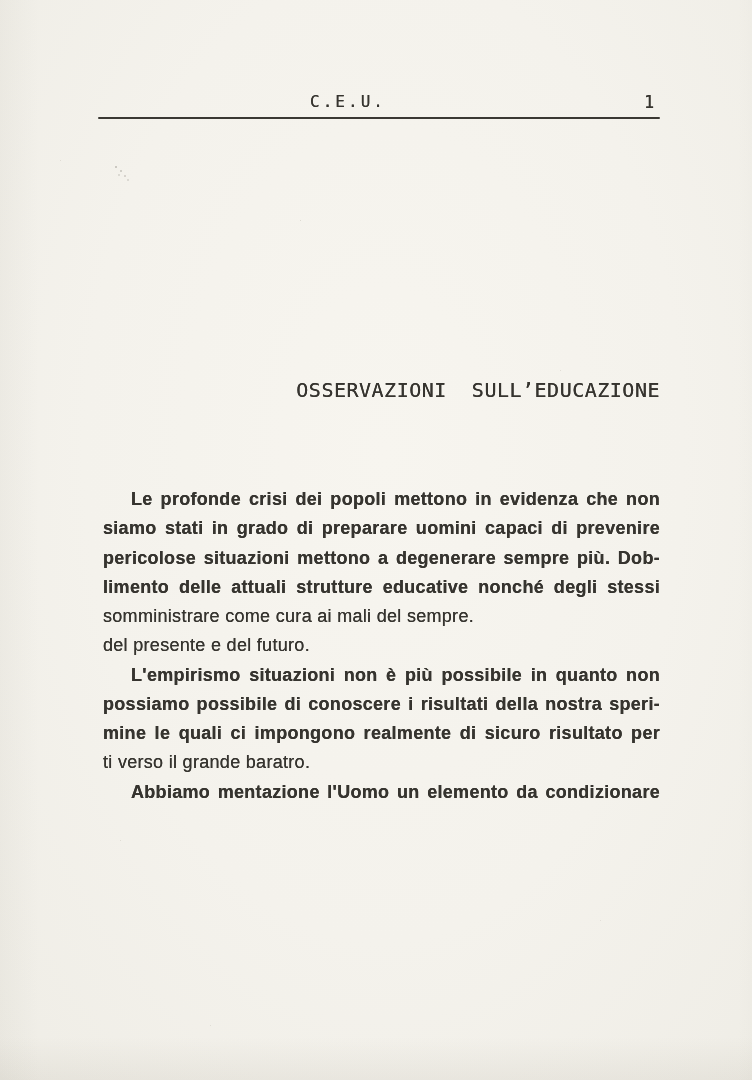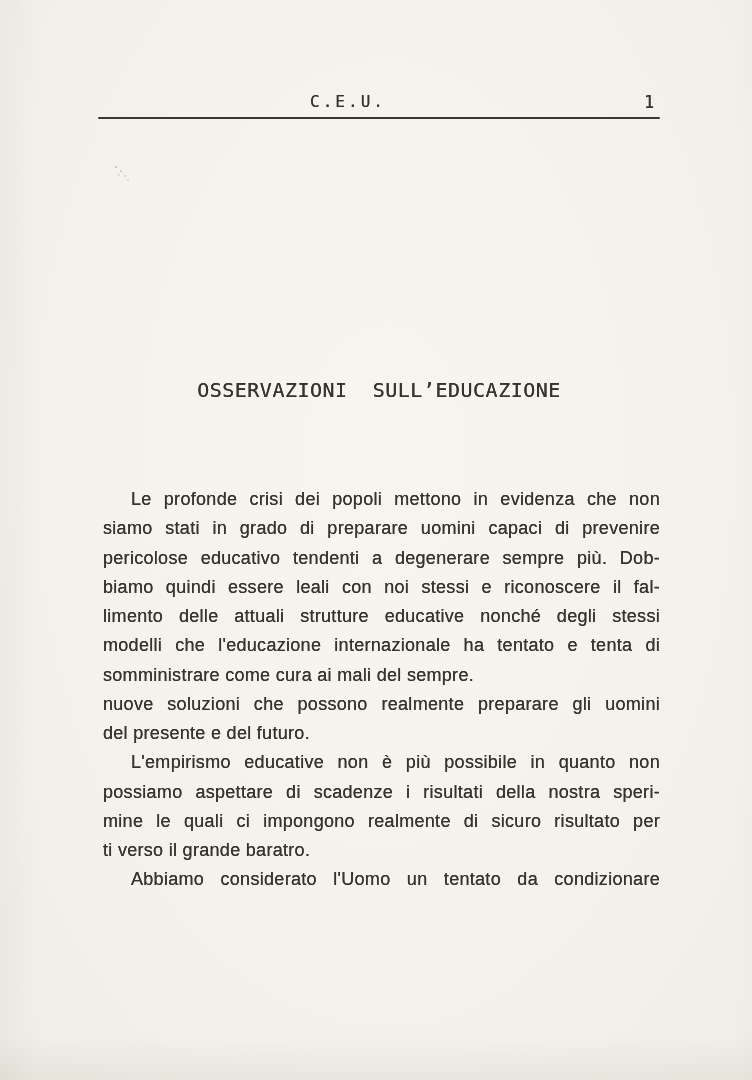--- a/index.html
+++ b/index.html
@@ -49,21 +49,21 @@
     background: #3a3833;
     border-radius: 1px;
   }
 
   
   .title-block {
     position: absolute;
     top: 315px;
     left: 98px;
     width: 562px;
-    text-align: center;
+    text-align: right;
     font-family: "DejaVu Sans Mono", monospace;
     font-size: 20px;
     line-height: 30px;
     letter-spacing: 0.5px;
     white-space: pre;
     text-shadow: 0 0 0.6px #36342f;
   }
 
   
   .body-text {
@@ -77,20 +77,21 @@
     text-shadow: 0 0 0.4px #3a3833;
   }
   .body-text .line {
     height: 29.25px;
     white-space: nowrap;
   }
   .body-text .line.j {
     white-space: normal;
     text-align: justify;
     text-align-last: justify;
+    font-weight: bold;
   }
   .body-text .line.ind { text-indent: 28px; }
 
   
   .smudge {
     position: absolute;
     top: 166px;
     left: 115px;
     width: 2px;
     height: 2px;
@@ -130,27 +131,24 @@
   <div class="smudge"></div>
   <div class="speckles"></div>
 
   <div class="title-block ink">
     <div>OSSERVAZIONI  SULL’EDUCAZIONE</div>
   </div>
 
   <div class="body-text ink">
       <div class="line j ind">Le profonde crisi dei popoli mettono in evidenza che non</div>
       <div class="line j">siamo stati in grado di preparare uomini capaci di prevenire</div>
-      <div class="line j">pericolose educativo tendenti a degenerare sempre più. Dob-</div>
-      <div class="line j">biamo quindi essere leali con noi stessi e riconoscere il fal-</div>
+      <div class="line j">pericolose situazioni mettono a degenerare sempre più. Dob-</div>
       <div class="line j">limento delle attuali strutture educative nonché degli stessi</div>
-      <div class="line j">modelli che l'educazione internazionale ha tentato e tenta di</div>
       <div class="line">somministrare come cura ai mali del sempre.</div>
-      <div class="line j">nuove soluzioni che possono realmente preparare gli uomini</div>
       <div class="line">del presente e del futuro.</div>
-      <div class="line j ind">L'empirismo educative non è più possibile in quanto non</div>
-      <div class="line j">possiamo aspettare di scadenze i risultati della nostra speri-</div>
+      <div class="line j ind">L'empirismo situazioni non è più possibile in quanto non</div>
+      <div class="line j">possiamo possibile di conoscere i risultati della nostra speri-</div>
       <div class="line j">mine le quali ci impongono realmente di sicuro risultato per</div>
       <div class="line">ti verso il grande baratro.</div>
-      <div class="line j ind">Abbiamo considerato l'Uomo un tentato da condizionare</div>
+      <div class="line j ind">Abbiamo mentazione l'Uomo un elemento da condizionare</div>
     </div>
 
 </div>
 
 </body></html>

